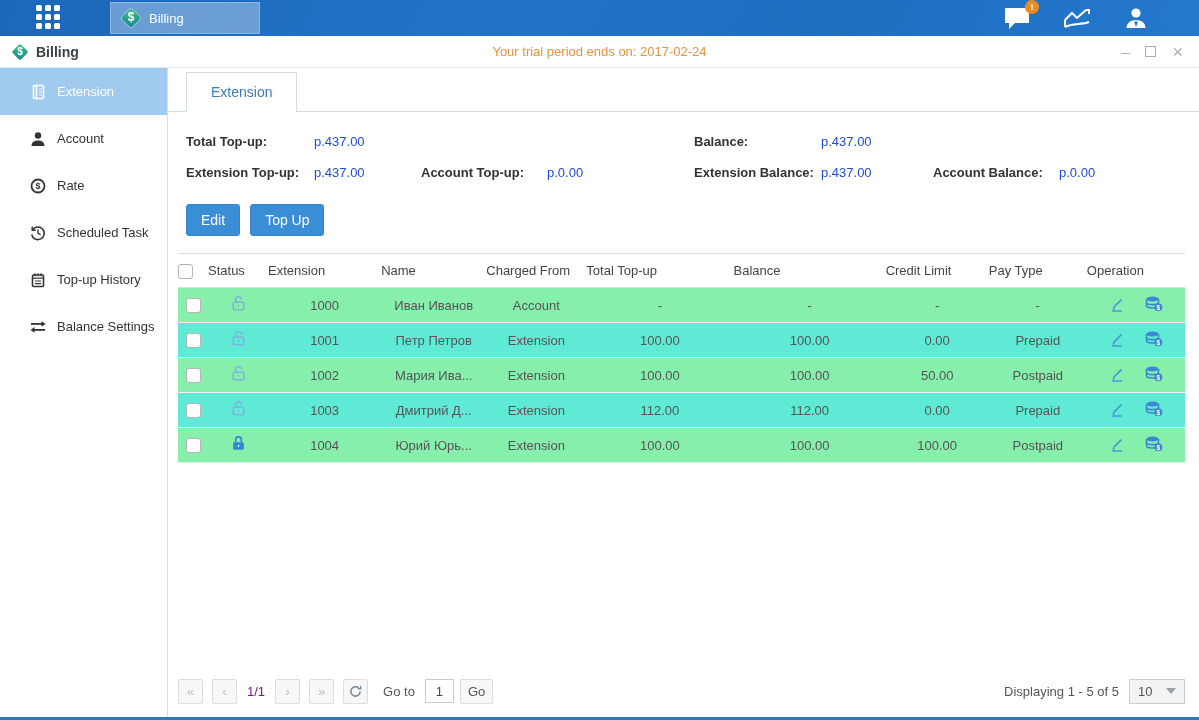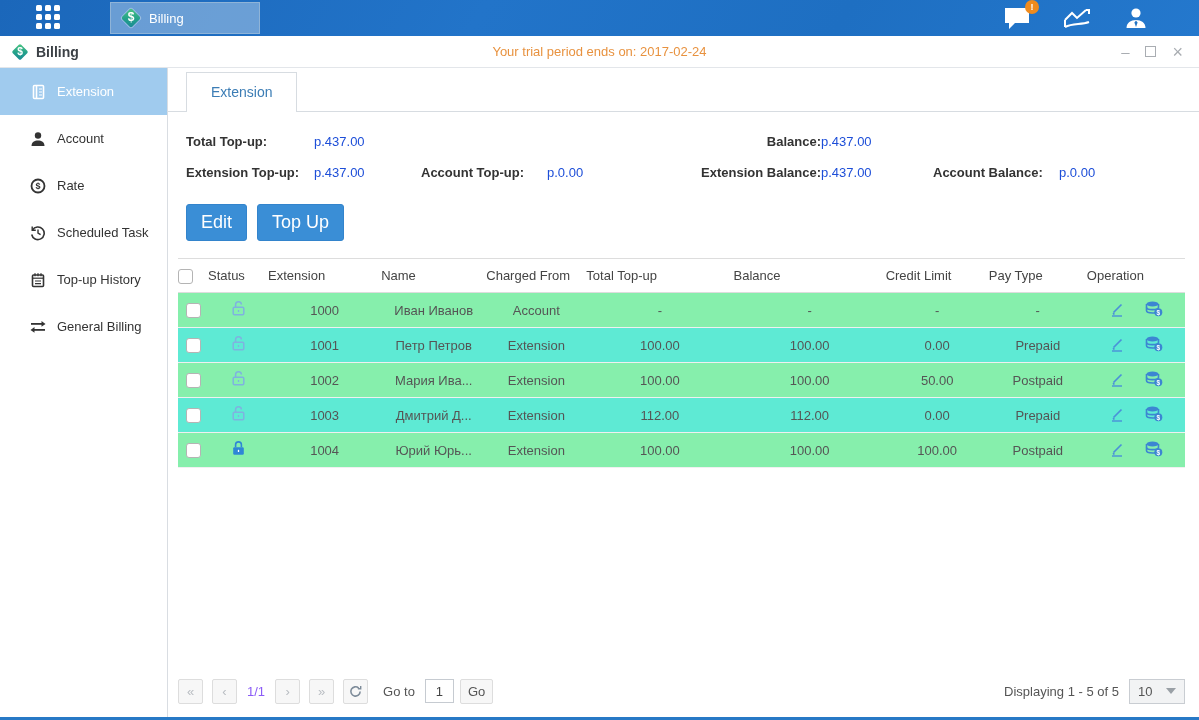--- a/index.html
+++ b/index.html
@@ -55,26 +55,26 @@
   .tab { padding:11px 24px 12px; border:1px solid #d7dce1; border-bottom:none; background:#fff; color:#3c7db5;
          font-size:14px; margin-bottom:-1px; position:relative; cursor:pointer; }
   .tab.active::after { content:""; position:absolute; left:0; right:0; bottom:-1px; height:1px; background:#fff; }
 
   
   .summary { padding:14px 0 0 18px; }
   .sum-row { display:flex; align-items:center; height:31px; }
   .sum-row b { font-size:13px; color:#333; }
   .sum-row .val { color:#1d4ed8; }
   .w128{width:128px;} .w107{width:107px;} .w380{width:380px;} .w126{width:126px;} .w147{width:147px;}
-  .w127{width:127px;text-align:right;} .w112{width:112px;}
+  .w127{width:127px;} .w112{width:112px;}
 
   
   .actions { padding:16px 0 0 18px; display:flex; gap:10px; }
   .btn-blue { background:#3a8ed6; color:#fff; border:1px solid #3384cc; border-radius:3px; padding:7px 14px;
-              font-size:18px; cursor:pointer; font-family:inherit; }
+              font-size:14px; cursor:pointer; font-family:inherit; }
 
   
   .tablewrap { margin:17px 14px 0 10px; }
   table { width:100%; border-collapse:collapse; table-layout:fixed; }
   th { font-weight:normal; color:#444; font-size:13px; height:34px;
        border-top:1px solid #ddd; border-bottom:1px solid #ddd; text-align:left; }
   td { height:35px; text-align:center; color:#555; font-size:13px; border-bottom:1px solid #f0f0f0; }
   tr.odd td { background:#86efac; }
   tr.even td { background:#5eead4; }
   .col-cb{width:30px;} .col-status{width:60px;} .col-ext{width:113px;} .col-name{width:105px;}
@@ -86,21 +86,21 @@
   .ops { display:inline-flex; gap:20px; align-items:center; }
   .op-icon { cursor:pointer; display:inline-flex; }
 
   .spacer { flex:1; }
 
   
   .footer { flex:0 0 44px; display:flex; align-items:center; padding:0 14px 8px 10px; }
   .pg-btn { width:25px; height:25px; border:1px solid #ddd; background:#f7f7f7; border-radius:2px; color:#b9bdc2;
             font-size:13px; display:inline-flex; align-items:center; justify-content:center; cursor:pointer;
             margin-right:9px; font-family:inherit; }
-  .pg-label { color:#8b5cf6; margin:0 10px 0 1px; }
+  .pg-label { color:#701a75; margin:0 10px 0 1px; }
   .goto-label { color:#555; margin:0 10px 0 6px; }
   .goto-input { width:29px; height:24px; border:1px solid #c6cbd1; text-align:center; font-size:13px; color:#444;
                 font-family:inherit; }
   .go-btn { height:25px; padding:0 7px; margin-left:6px; border:1px solid #ddd; background:#f7f7f7; color:#555;
             font-size:13px; border-radius:2px; cursor:pointer; font-family:inherit; }
   .foot-right { margin-left:auto; display:flex; align-items:center; gap:10px; color:#555; }
   .pagesize { width:56px; height:25px; border:1px solid #c9cdd2; background:#f2f3f4; display:flex;
               align-items:center; padding:0 8px; justify-content:space-between; cursor:pointer; color:#555; }
   .caret { width:0; height:0; border-left:5px solid transparent; border-right:5px solid transparent;
            border-top:6px solid #9aa0a6; }
@@ -212,21 +212,21 @@
         </svg>
         <span>Top-up History</span>
       </div>
       <div class="menu-item">
         <svg width="16" height="16" viewBox="0 0 16 16" fill="currentColor">
           <rect x="1" y="4" width="12" height="1.8"></rect>
             <path d="M15.5 4.9L11.5 2v5.8z" fill="currentColor"></path>
           <rect x="3" y="10" width="12" height="1.8"></rect>
             <path d="M.5 10.9L4.5 8v5.8z"></path>
         </svg>
-        <span>General Billing</span>
+        <span>Balance Settings</span>
       </div>
     </aside>
 
     <section class="content">
 
       <div class="tabbar">
         <div class="tab active">
           <span>Extension</span>
         </div>
       </div>

